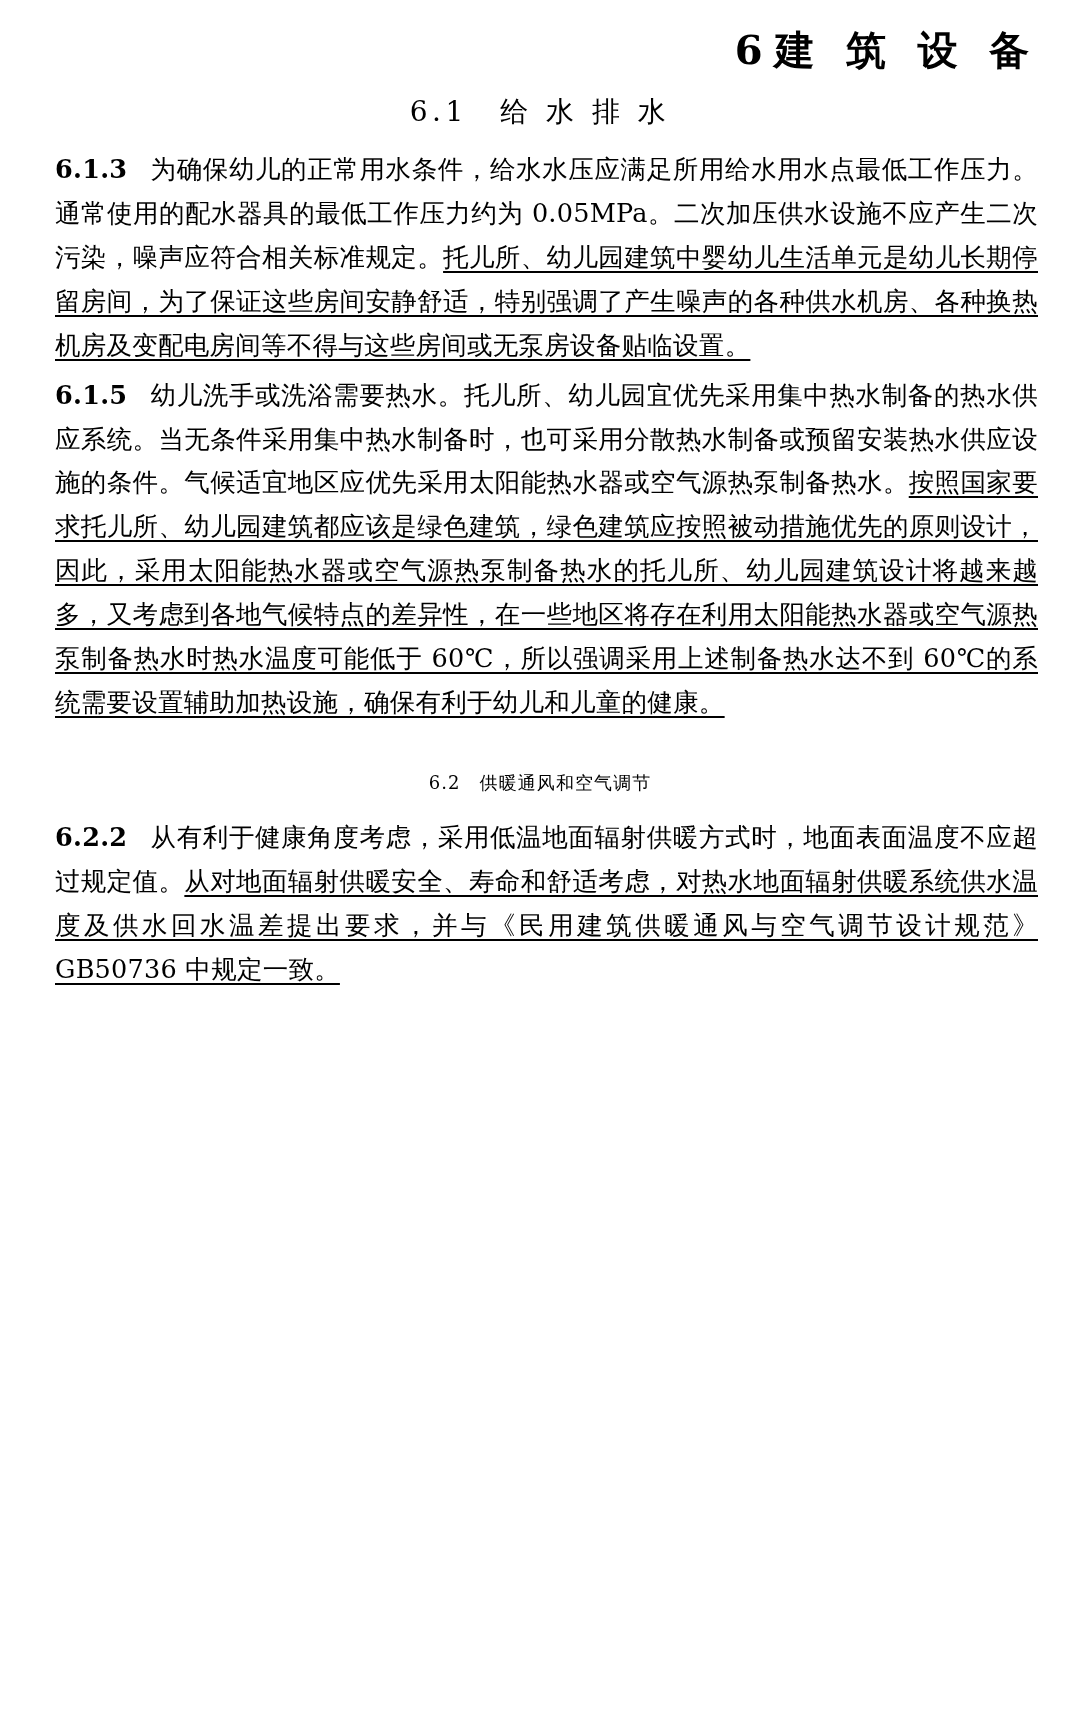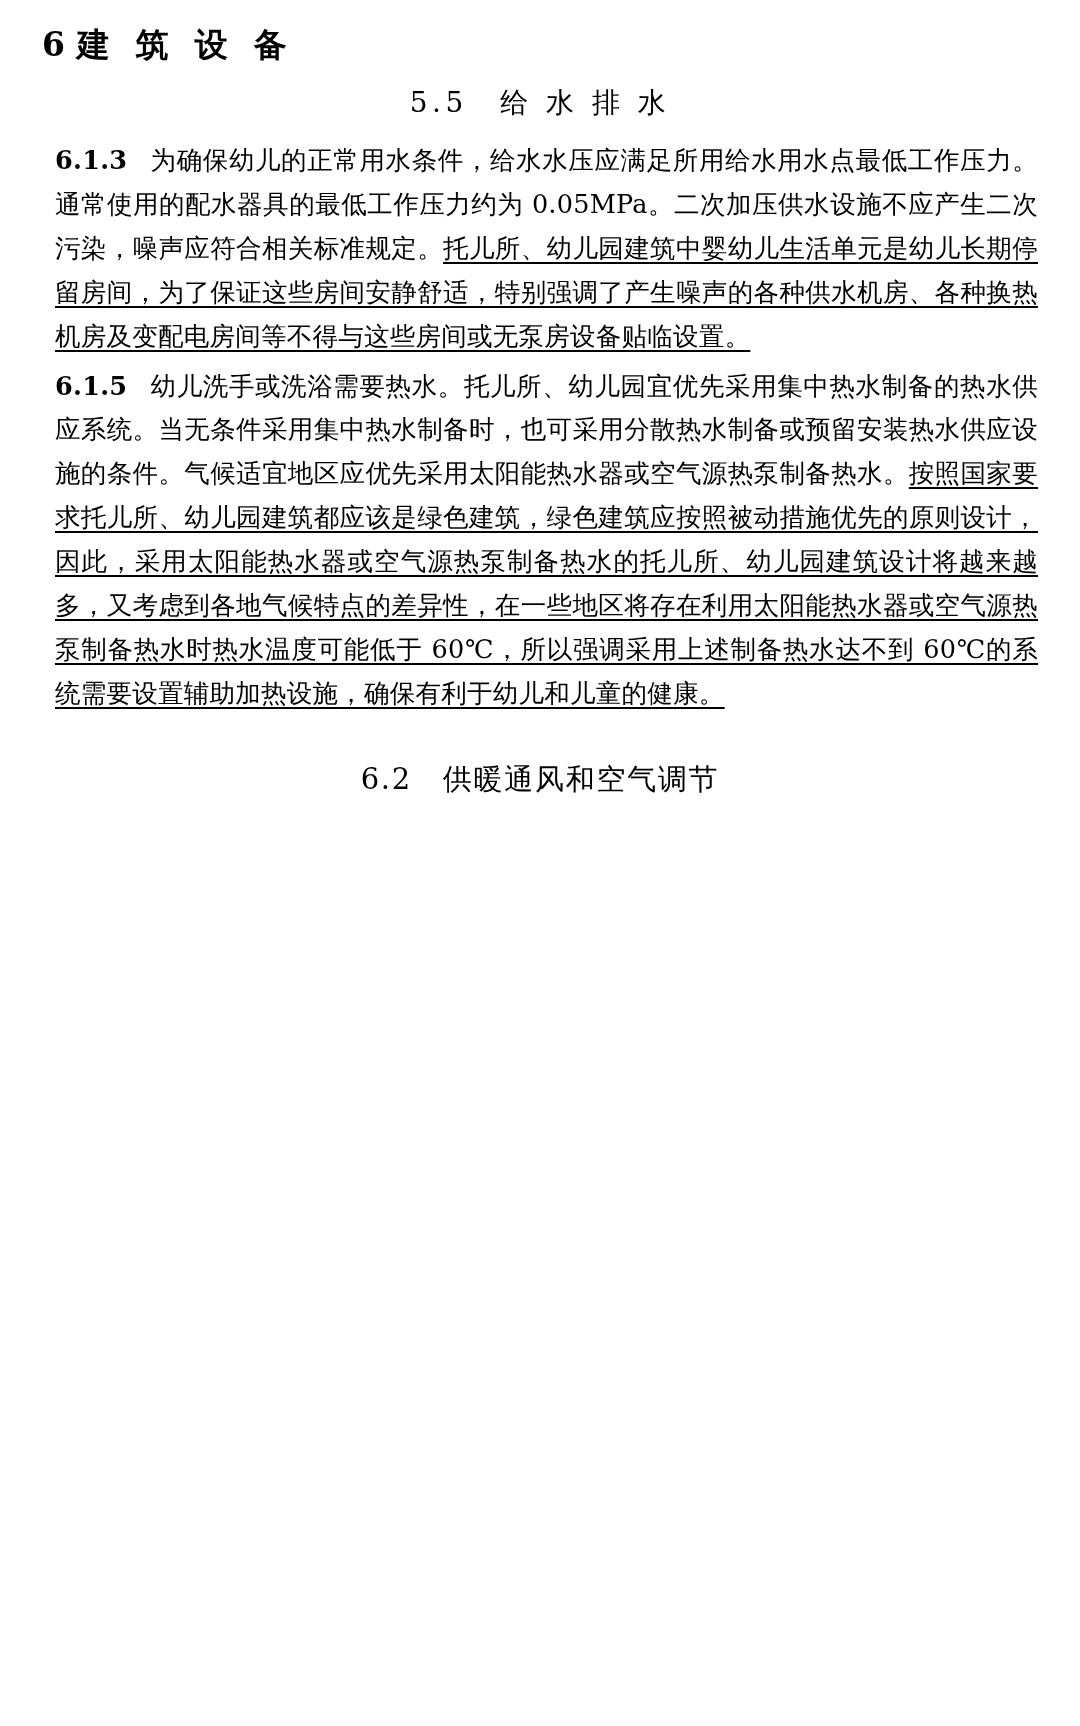--- a/index.html
+++ b/index.html
@@ -14,42 +14,42 @@
     color: #000000;
   }
   .page {
     width: 1080px;
     min-height: 1726px;
     box-sizing: border-box;
     padding: 14px 42px 20px 42px;
     position: relative;
   }
   .chapter-title {
-    text-align: left;
-    font-size: 33px;
+    text-align: right;
+    font-size: 40px;
     font-weight: bold;
     letter-spacing: 0.22em;
     margin: 10px 0 16px 0;
     line-height: 1.3;
   }
   .chapter-title .num {
     letter-spacing: 0.05em;
     margin-right: 10px;
   }
   .section-title {
     text-align: center;
     font-size: 28px;
     font-weight: normal;
     letter-spacing: 0.16em;
     margin: 18px 0 18px 0;
     line-height: 1.3;
   }
   .section-title-2 {
     text-align: center;
-    font-size: 29px;
+    font-size: 18px;
     font-weight: normal;
     letter-spacing: 0.06em;
     margin: 46px 0 22px 0;
     line-height: 1.3;
   }
   p.para {
     font-size: 25.5px;
     line-height: 1.72;
     margin: 0 0 6px 13px;
     text-align: justify;
@@ -68,28 +68,31 @@
 </style>
 </head>
 <body>
 
 <div class="page">
 
   <h1 class="chapter-title">
     <span class="num">6</span><span>建 筑 设 备</span>
   </h1>
 
-  <h2 class="section-title">5.5　给 水 排 水</h2>
+  <h2 class="section-title">6.1　给 水 排 水</h2>
 
   <p class="para">
     <span class="clause-no">6.1.3</span><span>为确保幼儿的正常用水条件，给水水压应满足所用给水用水点最低工作压力。通常使用的配水器具的最低工作压力约为 0.05MPa。二次加压供水设施不应产生二次污染，噪声应符合相关标准规定。</span><span class="u">托儿所、幼儿园建筑中婴幼儿生活单元是幼儿长期停留房间，为了保证这些房间安静舒适，特别强调了产生噪声的各种供水机房、各种换热机房及变配电房间等不得与这些房间或无泵房设备贴临设置。</span>
   </p>
 
   <p class="para">
     <span class="clause-no">6.1.5</span><span>幼儿洗手或洗浴需要热水。托儿所、幼儿园宜优先采用集中热水制备的热水供应系统。当无条件采用集中热水制备时，也可采用分散热水制备或预留安装热水供应设施的条件。气候适宜地区应优先采用太阳能热水器或空气源热泵制备热水。</span><span class="u">按照国家要求托儿所、幼儿园建筑都应该是绿色建筑，绿色建筑应按照被动措施优先的原则设计，因此，采用太阳能热水器或空气源热泵制备热水的托儿所、幼儿园建筑设计将越来越多，又考虑到各地气候特点的差异性，在一些地区将存在利用太阳能热水器或空气源热泵制备热水时热水温度可能低于 60℃，所以强调采用上述制备热水达不到 60℃的系统需要设置辅助加热设施，确保有利于幼儿和儿童的健康。</span>
   </p>
 
   <h2 class="section-title-2">6.2　供暖通风和空气调节</h2>
 
+  <p class="para">
+    <span class="clause-no">6.2.2</span><span>从有利于健康角度考虑，采用低温地面辐射供暖方式时，地面表面温度不应超过规定值。</span><span class="u">从对地面辐射供暖安全、寿命和舒适考虑，对热水地面辐射供暖系统供水温度及供水回水温差提出要求，并与《民用建筑供暖通风与空气调节设计规范》GB50736 中规定一致。</span>
+  </p>
 
 
 
 </div>
 
 </body></html>

